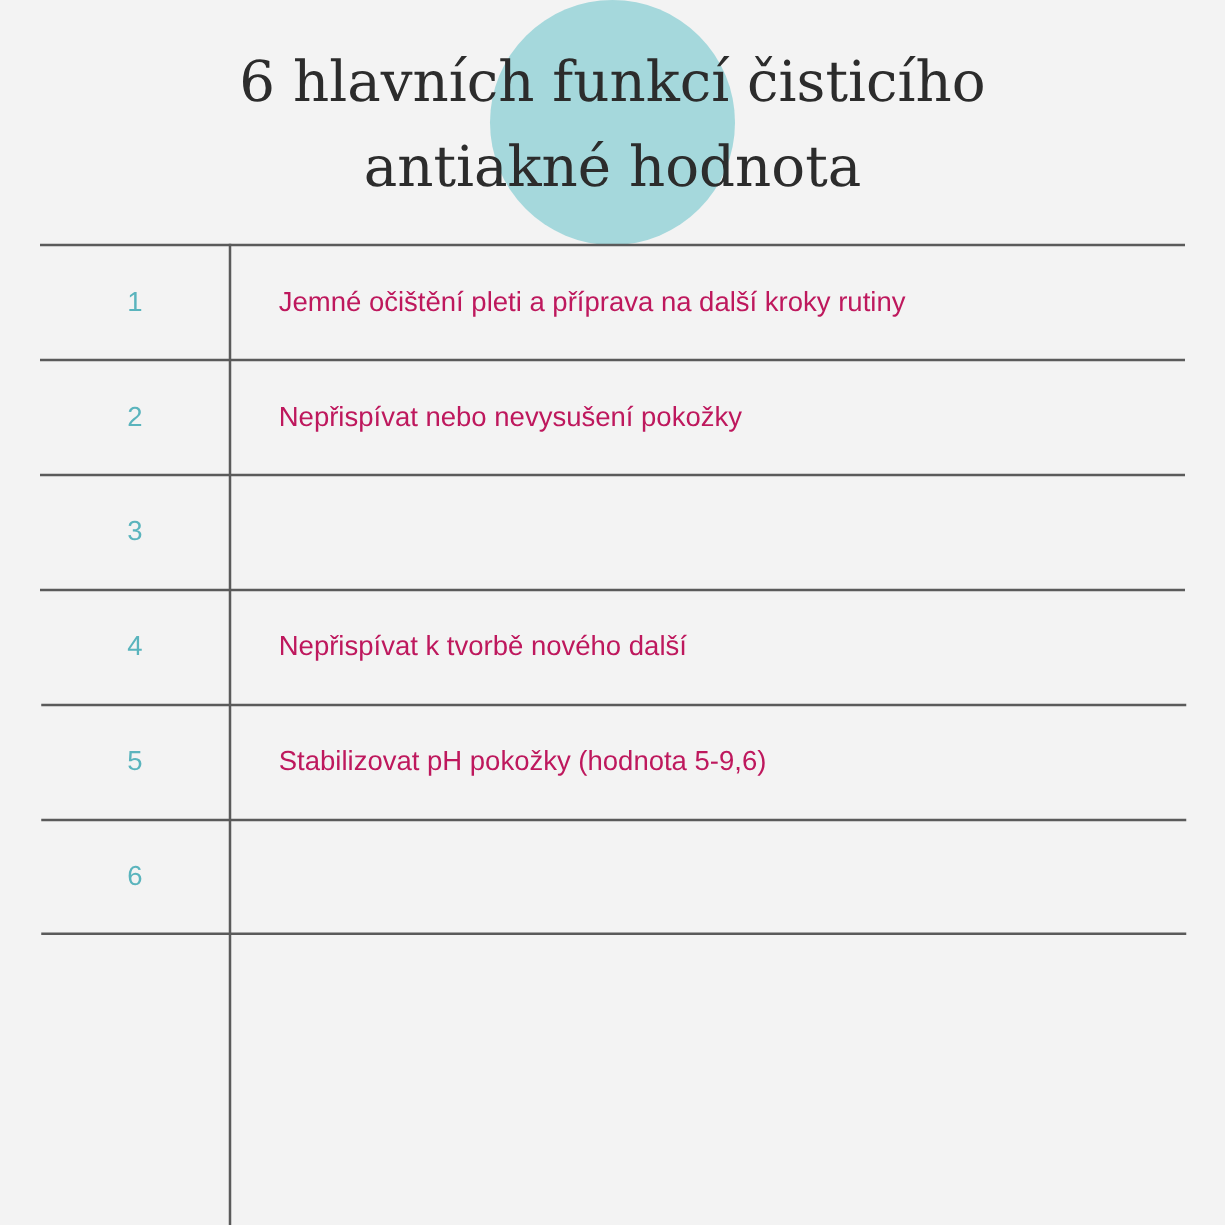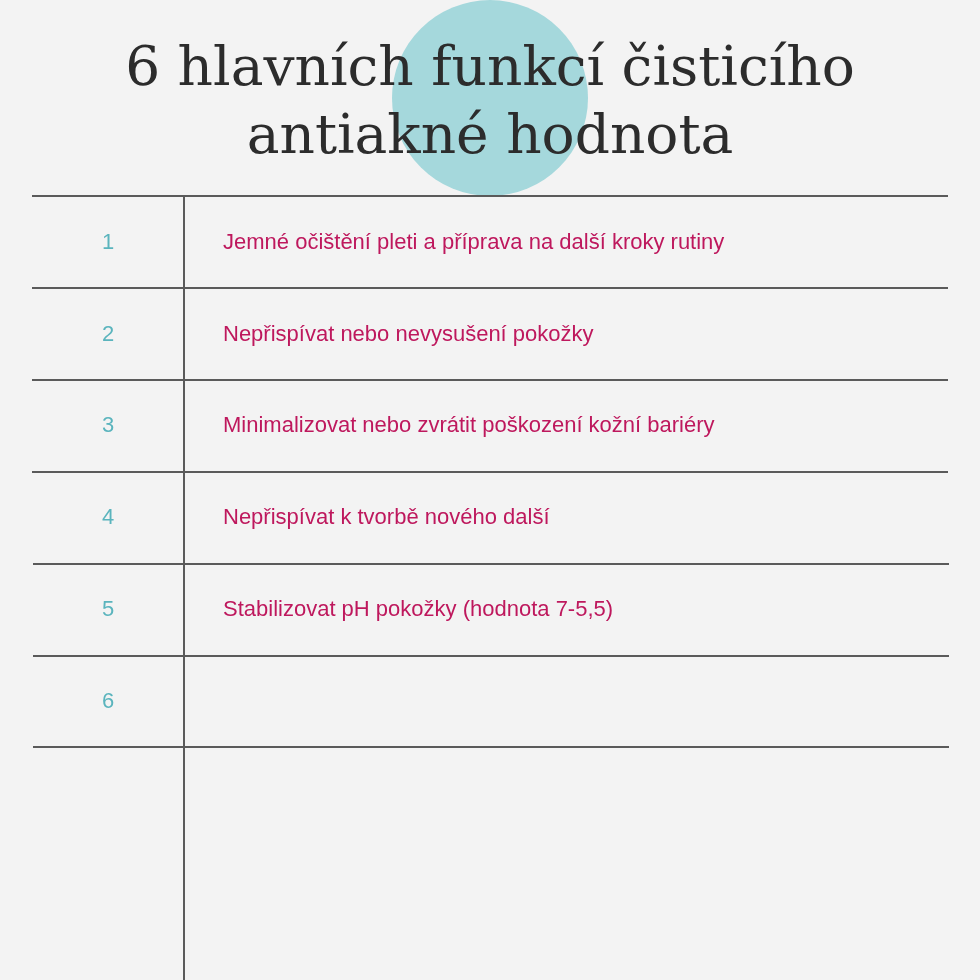--- a/index.html
+++ b/index.html
@@ -1,18 +1,18 @@
 <!DOCTYPE html>
 <html><head>
 <meta charset="utf-8">
 <style>
   html, body { margin:0; padding:0; }
   body { width:980px; height:980px; background:#f3f3f3; position:relative; overflow:hidden; }
   .circle { position:absolute; left:392px; top:0px; width:196px; height:196px; border-radius:50%; background:#a5d8dc; }
-  .title { position:absolute; left:0; top:32px; width:980px; text-align:center; font-family:"DejaVu Serif","Liberation Serif",serif; font-size:55px; line-height:68px; color:#2c2c2c; letter-spacing:0px; }
+  .title { position:absolute; left:0; top:32px; width:980px; text-align:center; font-family:"DejaVu Serif","Liberation Serif",serif; font-size:45px; line-height:68px; color:#2c2c2c; letter-spacing:0px; }
   .title .line { display:block; white-space:nowrap; }
   .hline { position:absolute; height:1.5px; background:#5a5a5a; }
   .vline { position:absolute; left:183px; top:195px; width:1.5px; height:785px; background:#5a5a5a; }
   .row { position:absolute; left:32px; width:916px; height:92px; }
   .num { position:absolute; left:0; width:152px; text-align:center; top:0; height:92px; line-height:92px; font-family:"Liberation Sans",sans-serif; font-size:22px; color:#5ab4bd; }
   .text { position:absolute; left:191px; top:0; height:92px; line-height:92px; font-family:"Liberation Sans",sans-serif; font-size:22px; color:#be185d; white-space:nowrap; }
 </style>
 </head>
 <body>
 
@@ -36,26 +36,25 @@
   <div class="row" style="top:196px;">
     <span class="num">1</span>
     <span class="text">Jemné očištění pleti a příprava na další kroky rutiny</span>
   </div>
   <div class="row" style="top:288px;">
     <span class="num">2</span>
     <span class="text">Nepřispívat nebo nevysušení pokožky</span>
   </div>
   <div class="row" style="top:379px;">
     <span class="num">3</span>
-    <span class="text">Minimalizovat nebo zvrátit poškození kožní bariéry</span>
   </div>
   <div class="row" style="top:471px;">
     <span class="num">4</span>
     <span class="text">Nepřispívat k tvorbě nového další</span>
   </div>
   <div class="row" style="top:563px;">
     <span class="num">5</span>
-    <span class="text">Stabilizovat pH pokožky (hodnota 7-5,5)</span>
+    <span class="text">Stabilizovat pH pokožky (hodnota 5-9,6)</span>
   </div>
   <div class="row" style="top:655px;">
     <span class="num">6</span>
   </div>
 </div>
 
 </body></html>

